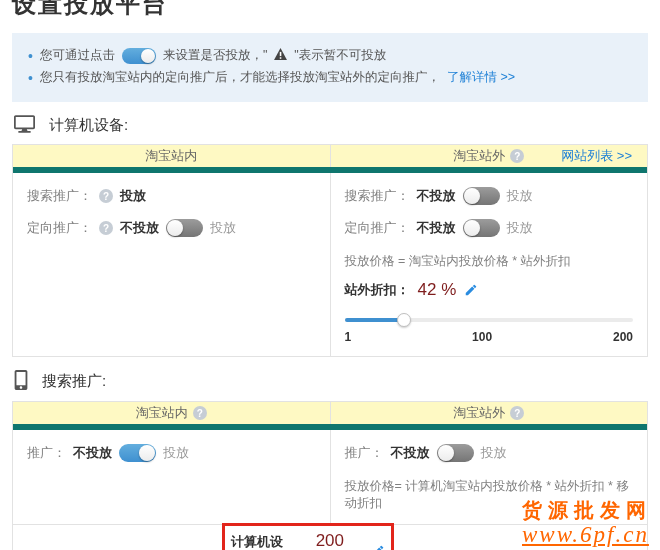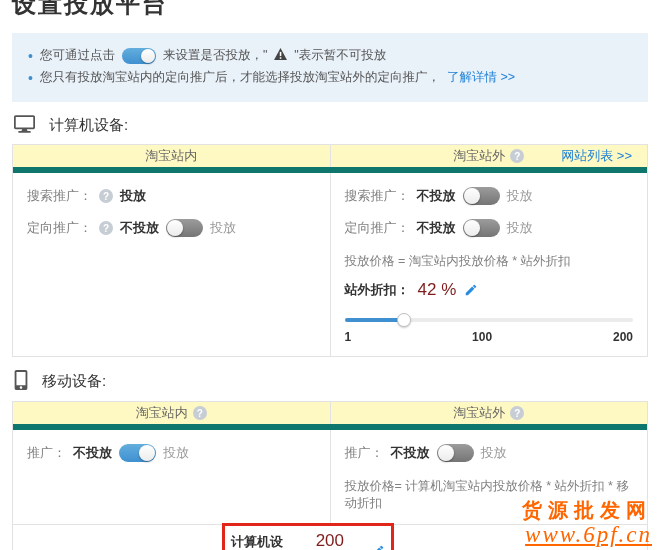--- a/index.html
+++ b/index.html
@@ -108,21 +108,21 @@
     display: flex; align-items: center; justify-content: center; gap: 8px;
     border: 3px solid #e2251b;
     width: 172px; padding: 5px 6px;
     margin: -2px auto 0; transform: translateX(-22px);
     background: #fff;
   }
 
   
   .watermark {
     position: absolute; right: 8px; bottom: 2px;
-    text-align: right; color: #ff6600;
+    text-align: left; color: #ff6600;
     font-family: cursive;
     line-height: 1.15;
   }
   .watermark .wm1 { font-size: 20px; letter-spacing: 6px; font-weight: bold; }
   .watermark .wm2 { font-size: 23px; font-style: italic; letter-spacing: 2px; text-decoration: underline; }
 
   .icon-svg { display: inline-block; flex: 0 0 auto; }
   .pencil-icon { cursor: pointer; display: inline-flex; }
 </style>
 </head>
@@ -233,21 +233,21 @@
       </div>
     </div>
   </div>
 
   <div class="section-label">
     <span class="icon-svg">
       <svg width="14" height="20" viewBox="0 0 14 22">
           <path fill="#555" d="M2 0h10c1.1 0 2 .9 2 2v18c0 1.1-.9 2-2 2H2c-1.1 0-2-.9-2-2V2C0 .9.9 0 2 0zm0 2.2v14.6h10V2.2H2zM7 20.7c.8 0 1.4-.6 1.4-1.3S7.8 18 7 18s-1.4.6-1.4 1.4.6 1.3 1.4 1.3z"></path>
         </svg>
     </span>
-    <span>移动设备:</span>
+    <span>搜索推广:</span>
   </div>
 
   <div class="tbl">
     <div class="tbl-header">
       <div class="hcell">
         <span>淘宝站内</span>
         <span class="q-icon">?</span>
       </div>
       <div class="hcell">
         <span>淘宝站外</span>

